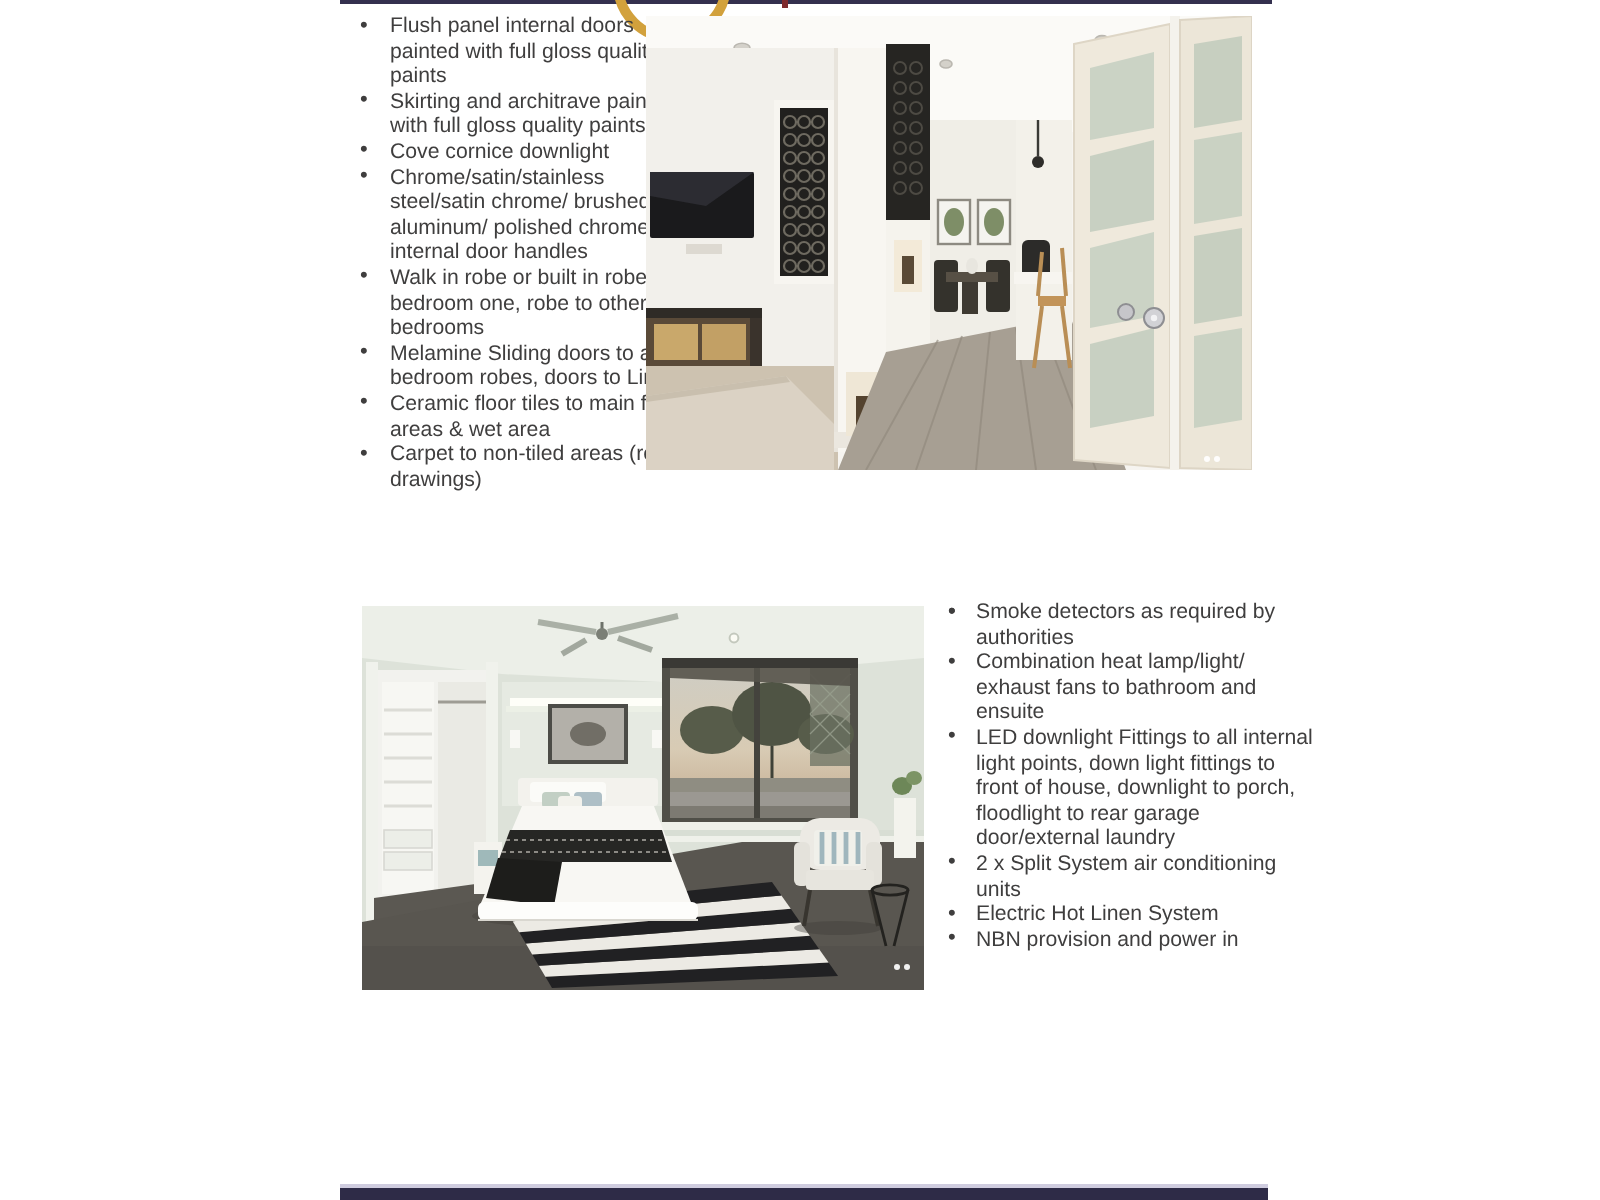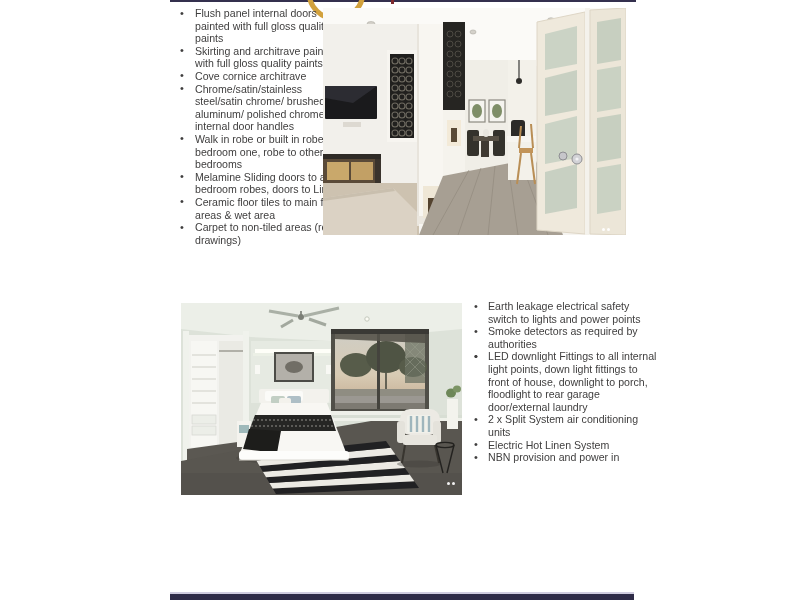--- a/index.html
+++ b/index.html
@@ -41,21 +41,21 @@
   <div class="top-rule"></div>
 
   <svg class="logo-arc" viewBox="0 0 70 20">
     <circle cx="33" cy="-8" r="27" fill="none" stroke="#d2a13c" stroke-width="5"></circle>
   </svg>
   <div class="logo-tick"></div>
 
   <ul class="features list-internal">
     <li><span class="blt">•</span><span>Flush panel internal doors painted with full gloss quality paints</span></li>
     <li><span class="blt">•</span><span>Skirting and architrave painted with full gloss quality paints</span></li>
-    <li><span class="blt">•</span><span>Cove cornice architrave</span></li>
+    <li><span class="blt">•</span><span>Cove cornice downlight</span></li>
     <li><span class="blt">•</span><span>Chrome/satin/stainless steel/satin chrome/ brushed aluminum/ polished chrome internal door handles</span></li>
     <li><span class="blt">•</span><span>Walk in robe or built in robes to bedroom one, robe to other bedrooms</span></li>
     <li><span class="blt">•</span><span>Melamine Sliding doors to all bedroom robes, doors to Linen</span></li>
     <li><span class="blt">•</span><span>Ceramic floor tiles to main floor areas &amp; wet area</span></li>
     <li><span class="blt">•</span><span>Carpet to non-tiled areas (ref drawings)</span></li>
   </ul>
 
   <figure class="photo photo-living" style="margin:0;">
     <svg viewBox="0 0 303 227">
       <rect width="303" height="227" fill="#f6f4f0"></rect>
@@ -354,23 +354,23 @@
       <ellipse cx="270" cy="90" rx="5" ry="4.5" fill="#6d8758"></ellipse>
       <ellipse cx="276" cy="86" rx="4" ry="3.5" fill="#7c9465"></ellipse>
     </svg>
     <span class="dots">
         <i></i>
         <i></i>
       </span>
   </figure>
 
   <ul class="features list-electrical">
-    <li><span class="blt">•</span><span>Earth leakage electrical safety switch to lights and power points</span></li>
+    <li><span class="blt">•</span></li>
     <li><span class="blt">•</span><span>Smoke detectors as required by authorities</span></li>
-    <li><span class="blt">•</span></li>
+    <li><span class="blt">•</span><span>Combination heat lamp/light/ exhaust fans to bathroom and ensuite</span></li>
     <li><span class="blt">•</span><span>LED downlight Fittings to all internal light points, down light fittings to front of house, downlight to porch, floodlight to rear garage door/external laundry</span></li>
     <li><span class="blt">•</span><span>2 x Split System air conditioning units</span></li>
     <li><span class="blt">•</span><span>Electric Hot Linen System</span></li>
     <li><span class="blt">•</span><span>NBN provision and power in</span></li>
   </ul>
 
   <div class="footer-light"></div>
   <div class="footer-dark"></div>
 </div>
 

